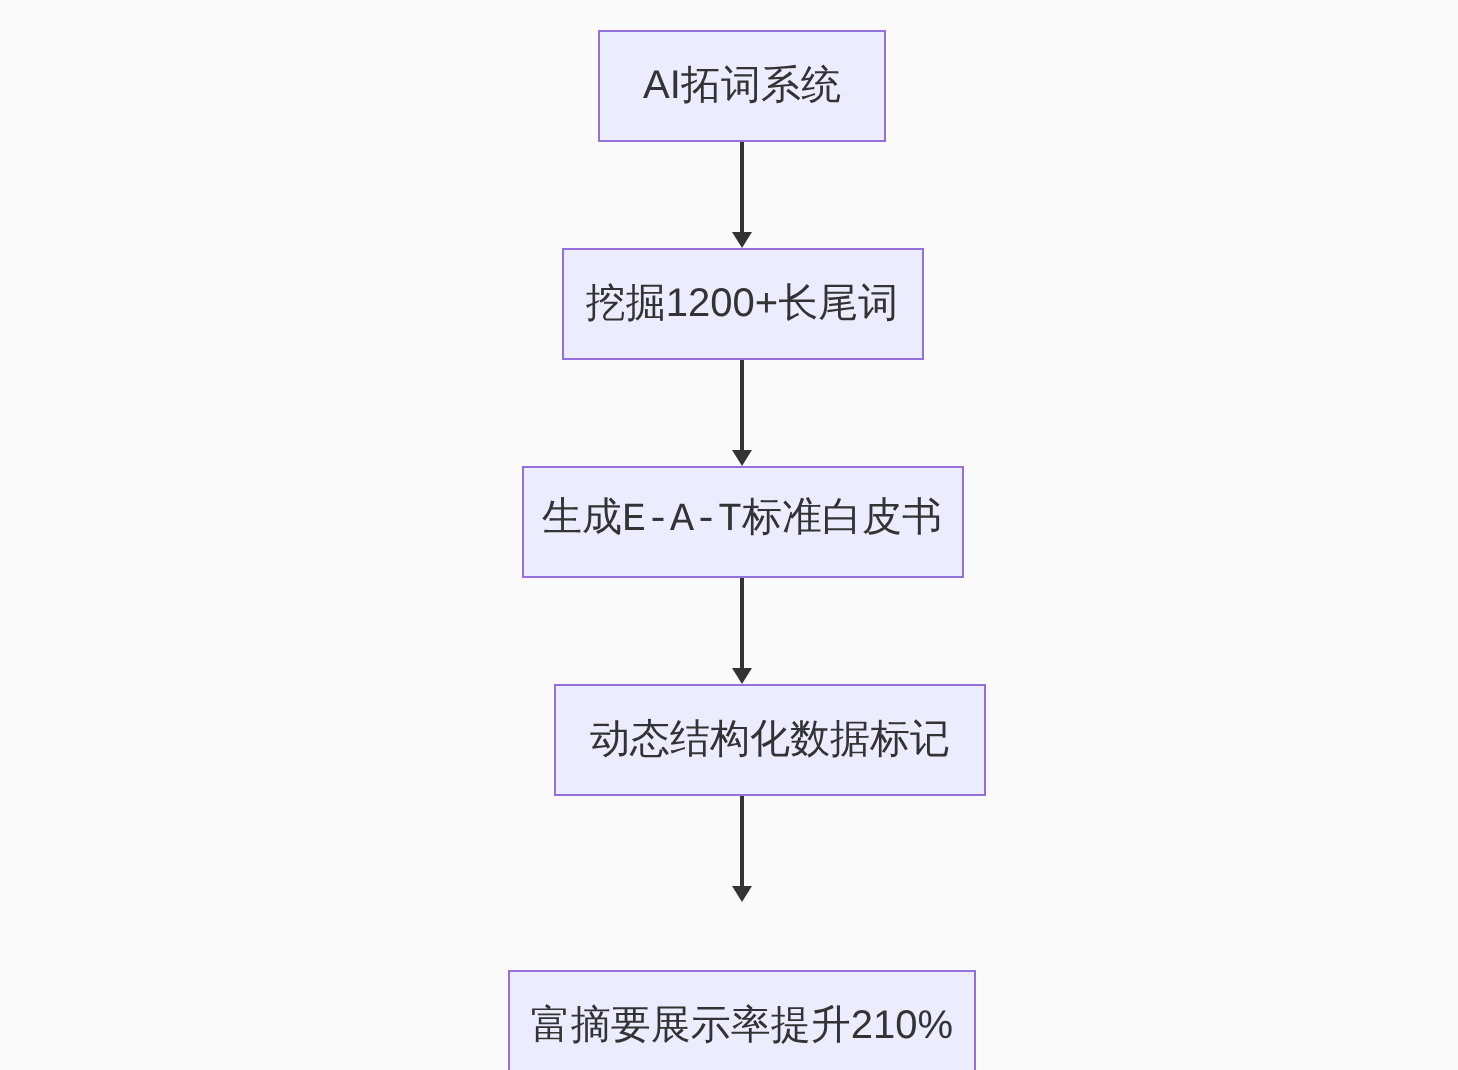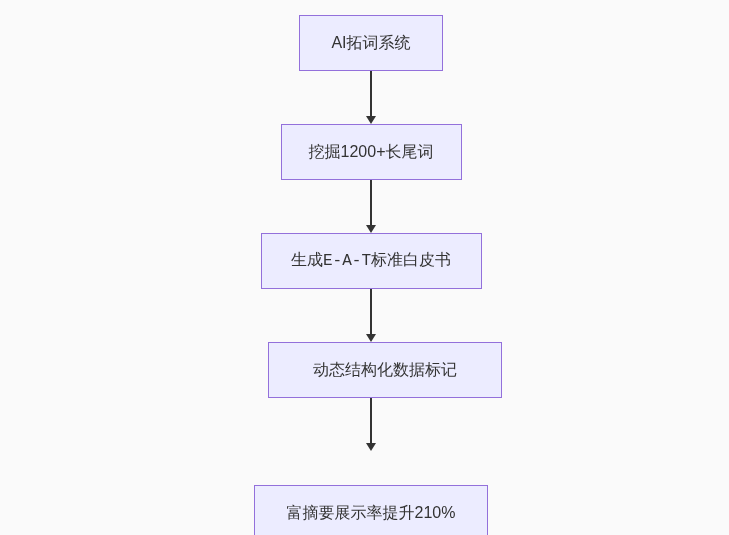--- a/index.html
+++ b/index.html
@@ -22,28 +22,28 @@
     transform:translateX(-50%);
     display:flex;flex-direction:column;align-items:center;
   }
   .node{
     box-sizing:border-box;
     height:56px;
     display:flex;align-items:center;justify-content:center;
     background:var(--node-fill);
     border:1px solid var(--node-border);
     color:var(--text);
-    font-size:16px;
+    font-size:20px;
     line-height:1;
     white-space:nowrap;
   }
   .node.n1{width:144px;}
   .node.n2{width:181px;align-items:center;}
   .node.n3{width:221px;font-family:Liberation Mono, monospace;}
-  .node.n4{width:234px;margin-left:28px;}
+  .node.n4{width:216px;margin-left:28px;}
   .node.n5{width:234px;margin-top:34px;}
   .arrow{
     position:relative;
     width:12px;height:53px;
     flex:0 0 53px;
   }
   .arrow .shaft{
     position:absolute;
     left:50%;top:0;
     transform:translateX(-50%);

